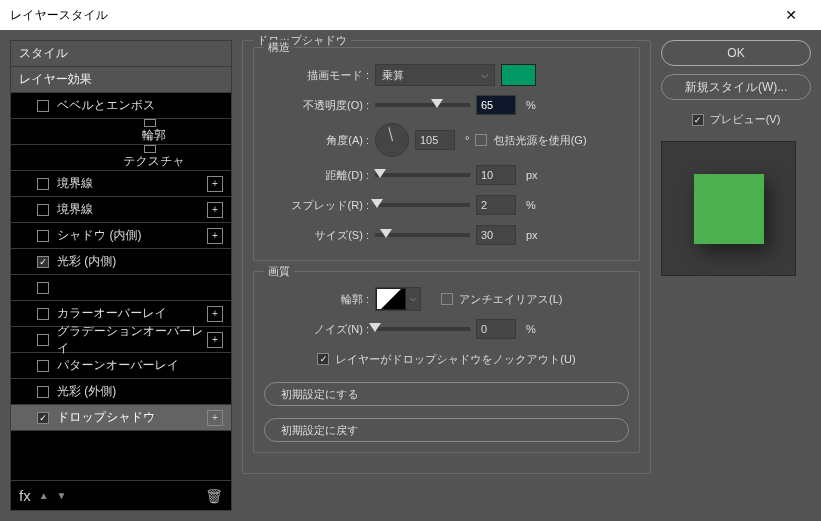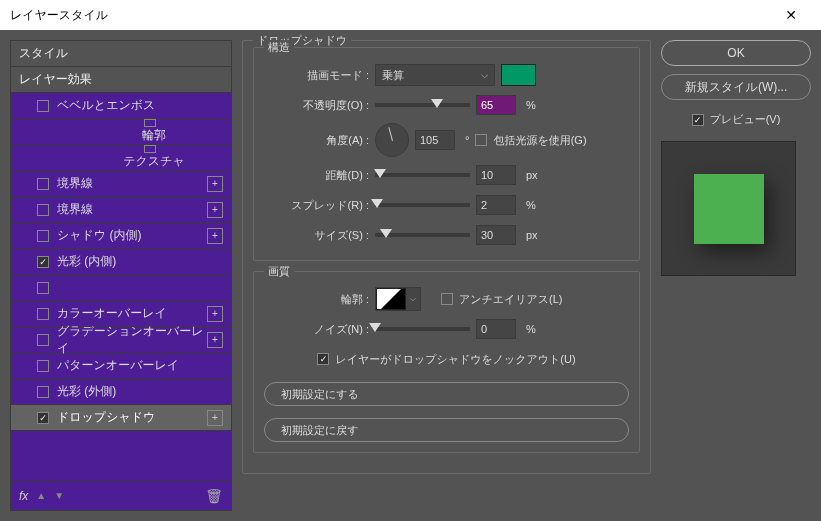--- a/index.html
+++ b/index.html
@@ -5,48 +5,48 @@
 * { box-sizing: border-box; margin: 0; padding: 0; font-family: "Yu Gothic UI", "Meiryo", sans-serif; }
 body { background: #535353; width: 821px; height: 521px; overflow: hidden; }
 
 .window { width: 821px; height: 521px; background: #535353; }
 .titlebar { height: 30px; background: #fff; display: flex; align-items: center; padding: 0 10px; }
 .titlebar-title { font-size: 12px; color: #000; flex: 1; }
 .titlebar-close { width: 40px; height: 30px; display: flex; align-items: center; justify-content: center; cursor: pointer; font-size: 14px; color: #000; }
 
 .body { display: flex; height: 491px; padding: 10px; gap: 10px; }
 
-.sidebar { width: 222px; background: #4c1d95; border: 1px solid #3a3a3a; display: flex; flex-direction: column; }
+.sidebar { width: 222px; background: #000000; border: 1px solid #3a3a3a; display: flex; flex-direction: column; }
 .sidebar-row { height: 26px; display: flex; align-items: center; padding: 0 8px; font-size: 12px; color: #ddd; border-bottom: 1px solid #3a3a3a; position: relative; }
 .sidebar-row.header { background: #535353; color: #eee; }
 .sidebar-row.selected { background: #636363; color: #fff; }
 .sidebar-row .cb { width: 12px; height: 12px; border: 1px solid #888; margin-right: 8px; display: flex; align-items: center; justify-content: center; font-size: 9px; color: #fff; }
 .sidebar-row .cb.checked { background: #333; }
 .sidebar-row .label { flex: 1; }
 .sidebar-row .plus { width: 16px; height: 16px; border: 1px solid #888; font-size: 10px; display: flex; align-items: center; justify-content: center; color: #ccc; }
 .sidebar-row.indent1 { padding-left: 26px; }
 .sidebar-row.indent2 { padding-left: 74px; flex-direction: column; }
 .sidebar-footer { margin-top: auto; height: 30px; display: flex; align-items: center; padding: 0 8px; gap: 8px; border-top: 1px solid #3a3a3a; }
-.sidebar-footer .fx { font-style: italic; color: #ccc; font-size: 12px; }
+.sidebar-footer .fx { color: #ccc; font-size: 15px; }
 .sidebar-footer .arrow { color: #888; font-size: 10px; }
 .sidebar-footer .trash { margin-left: auto; color: #aaa; font-size: 14px; }
 
 .main { flex: 1; position: relative; }
 .fieldset { border: 1px solid #6a6a6a; border-radius: 2px; padding: 12px 10px 10px; position: relative; margin-bottom: 10px; }
 .fieldset-label { position: absolute; top: -8px; left: 10px; background: #535353; padding: 0 4px; font-size: 11px; color: #ddd; }
 .fieldset.outer { padding-top: 6px; }
 .row { display: flex; align-items: center; height: 30px; gap: 6px; }
 .row-label { width: 105px; text-align: right; font-size: 11px; color: #ddd; }
 .dropdown { width: 120px; height: 22px; background: #454545; border: 1px solid #3a3a3a; display: flex; align-items: center; padding: 0 6px; font-size: 11px; color: #ddd; position: relative; }
 .dropdown .chev { margin-left: auto; font-size: 9px; color: #aaa; }
 .swatch { width: 35px; height: 22px; border: 1px solid #222; }
 .slider-track { width: 95px; height: 4px; background: #3a3a3a; position: relative; }
 .slider-thumb { position: absolute; top: -4px; width: 0; height: 0; border-left: 6px solid transparent; border-right: 6px solid transparent; border-top: 9px solid #ddd; transform: translateX(-6px); }
 .num-input { width: 40px; height: 20px; background: #454545; border: 1px solid #3a3a3a; color: #ddd; font-size: 11px; padding: 0 4px; text-align: left; }
-.num-input.hl { background: #701a75; color: #fff; }
+.num-input.hl { background: #0f172a; color: #fff; }
 .unit { font-size: 11px; color: #ddd; margin-left: 4px; }
 .dial { width: 34px; height: 34px; border-radius: 50%; border: 1px solid #3a3a3a; background: #454545; position: relative; }
 .dial-hand { position: absolute; width: 1px; height: 14px; background: #ccc; left: 50%; top: 3px; transform-origin: 50% 14px; }
 .cb2 { width: 12px; height: 12px; border: 1px solid #888; display: flex; align-items: center; justify-content: center; font-size: 9px; color: #fff; }
 .cb2.checked { background: #333; }
 .cb-label { font-size: 11px; color: #ddd; }
 .contour { width: 30px; height: 22px; background: linear-gradient(135deg, #fff 49%, #000 51%); border: 1px solid #222; }
 .contour-wrap { display: flex; align-items: center; border: 1px solid #3a3a3a; height: 24px; }
 .contour-chev { width: 14px; height: 22px; background: #454545; display: flex; align-items: center; justify-content: center; font-size: 8px; color: #aaa; }
 .btn-row { display: flex; justify-content: center; gap: 12px; margin-top: 8px; flex-direction: column; }

